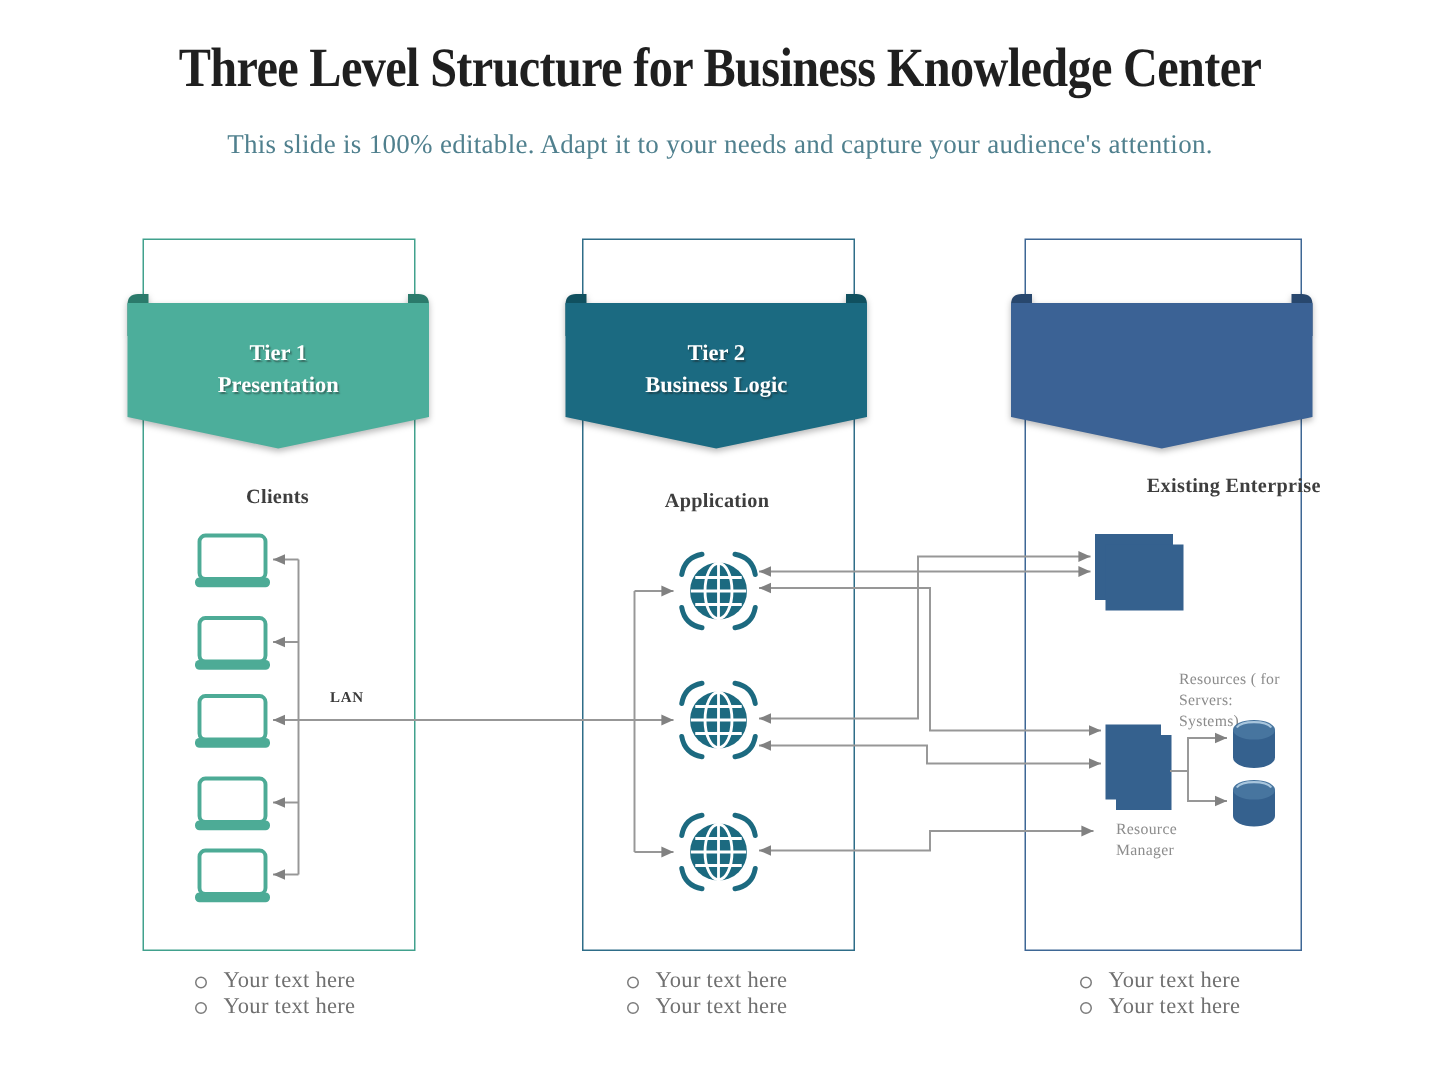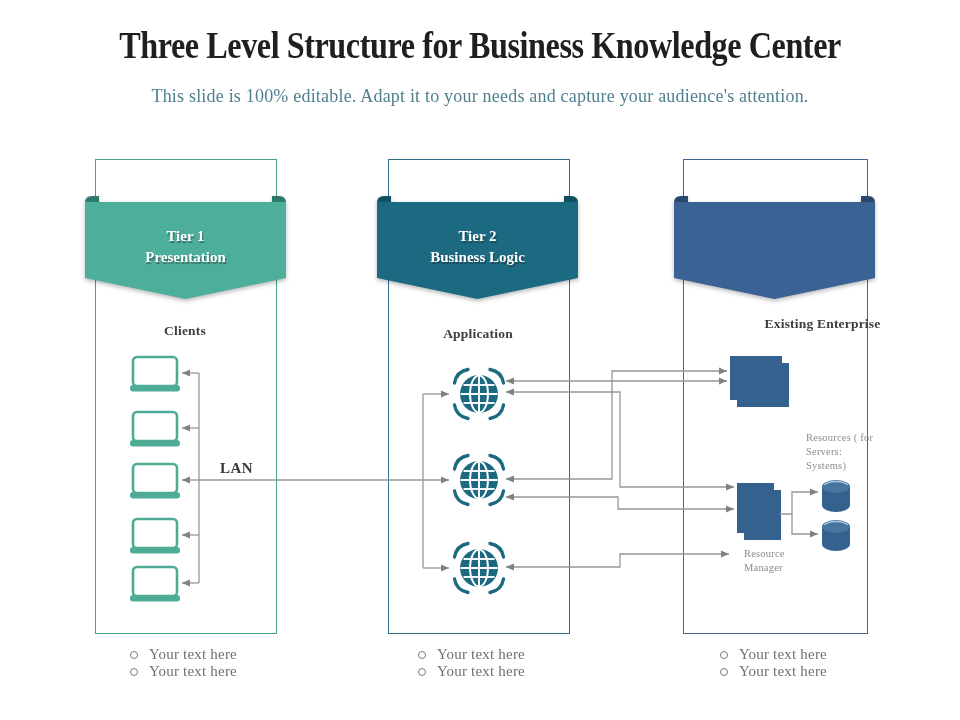--- a/index.html
+++ b/index.html
@@ -28,24 +28,24 @@
 
   
   .hdr{font-weight:700;font-size:13.5px;line-height:17px;color:#3e3e3e;text-align:center;letter-spacing:.2px;}
   #hdr1{left:95px;width:180px;top:322px;}
   #hdr2{left:388px;width:180px;top:325px;}
   #hdr3{left:706px;width:183px;top:315px;margin-left:25px;}
   .hdr span{display:block;}
 
   
   .gray-note{font-size:10.5px;line-height:14px;color:#8c8c8c;letter-spacing:.2px;}
-  #resources-note{left:786px;top:431px;width:78px;margin-left:20px;}
+  #resources-note{left:786px;top:447px;width:78px;}
   #rm-label{left:744px;top:547px;width:70px;}
   .gray-note span{display:block;}
-  #lan-label{left:220px;top:460px;font-size:15px;font-weight:700;color:#3a3a3a;letter-spacing:.5px;}
+  #lan-label{left:220px;top:460px;font-size:10px;font-weight:700;color:#3a3a3a;letter-spacing:.5px;}
 
   
   .bullets{top:646px;width:200px;font-size:15px;color:#707070;letter-spacing:.2px;}
   #bl1{left:130px;} #bl2{left:418px;} #bl3{left:720px;}
   .b-row{display:flex;align-items:center;height:17px;}
   .b-dot{display:inline-block;width:6px;height:6px;border:1.2px solid #7b7b7b;border-radius:50%;
          margin-right:11px;flex:0 0 auto;}
 
   svg{display:block;}
   .cn{stroke:#979797;stroke-width:1.3;fill:none;}

